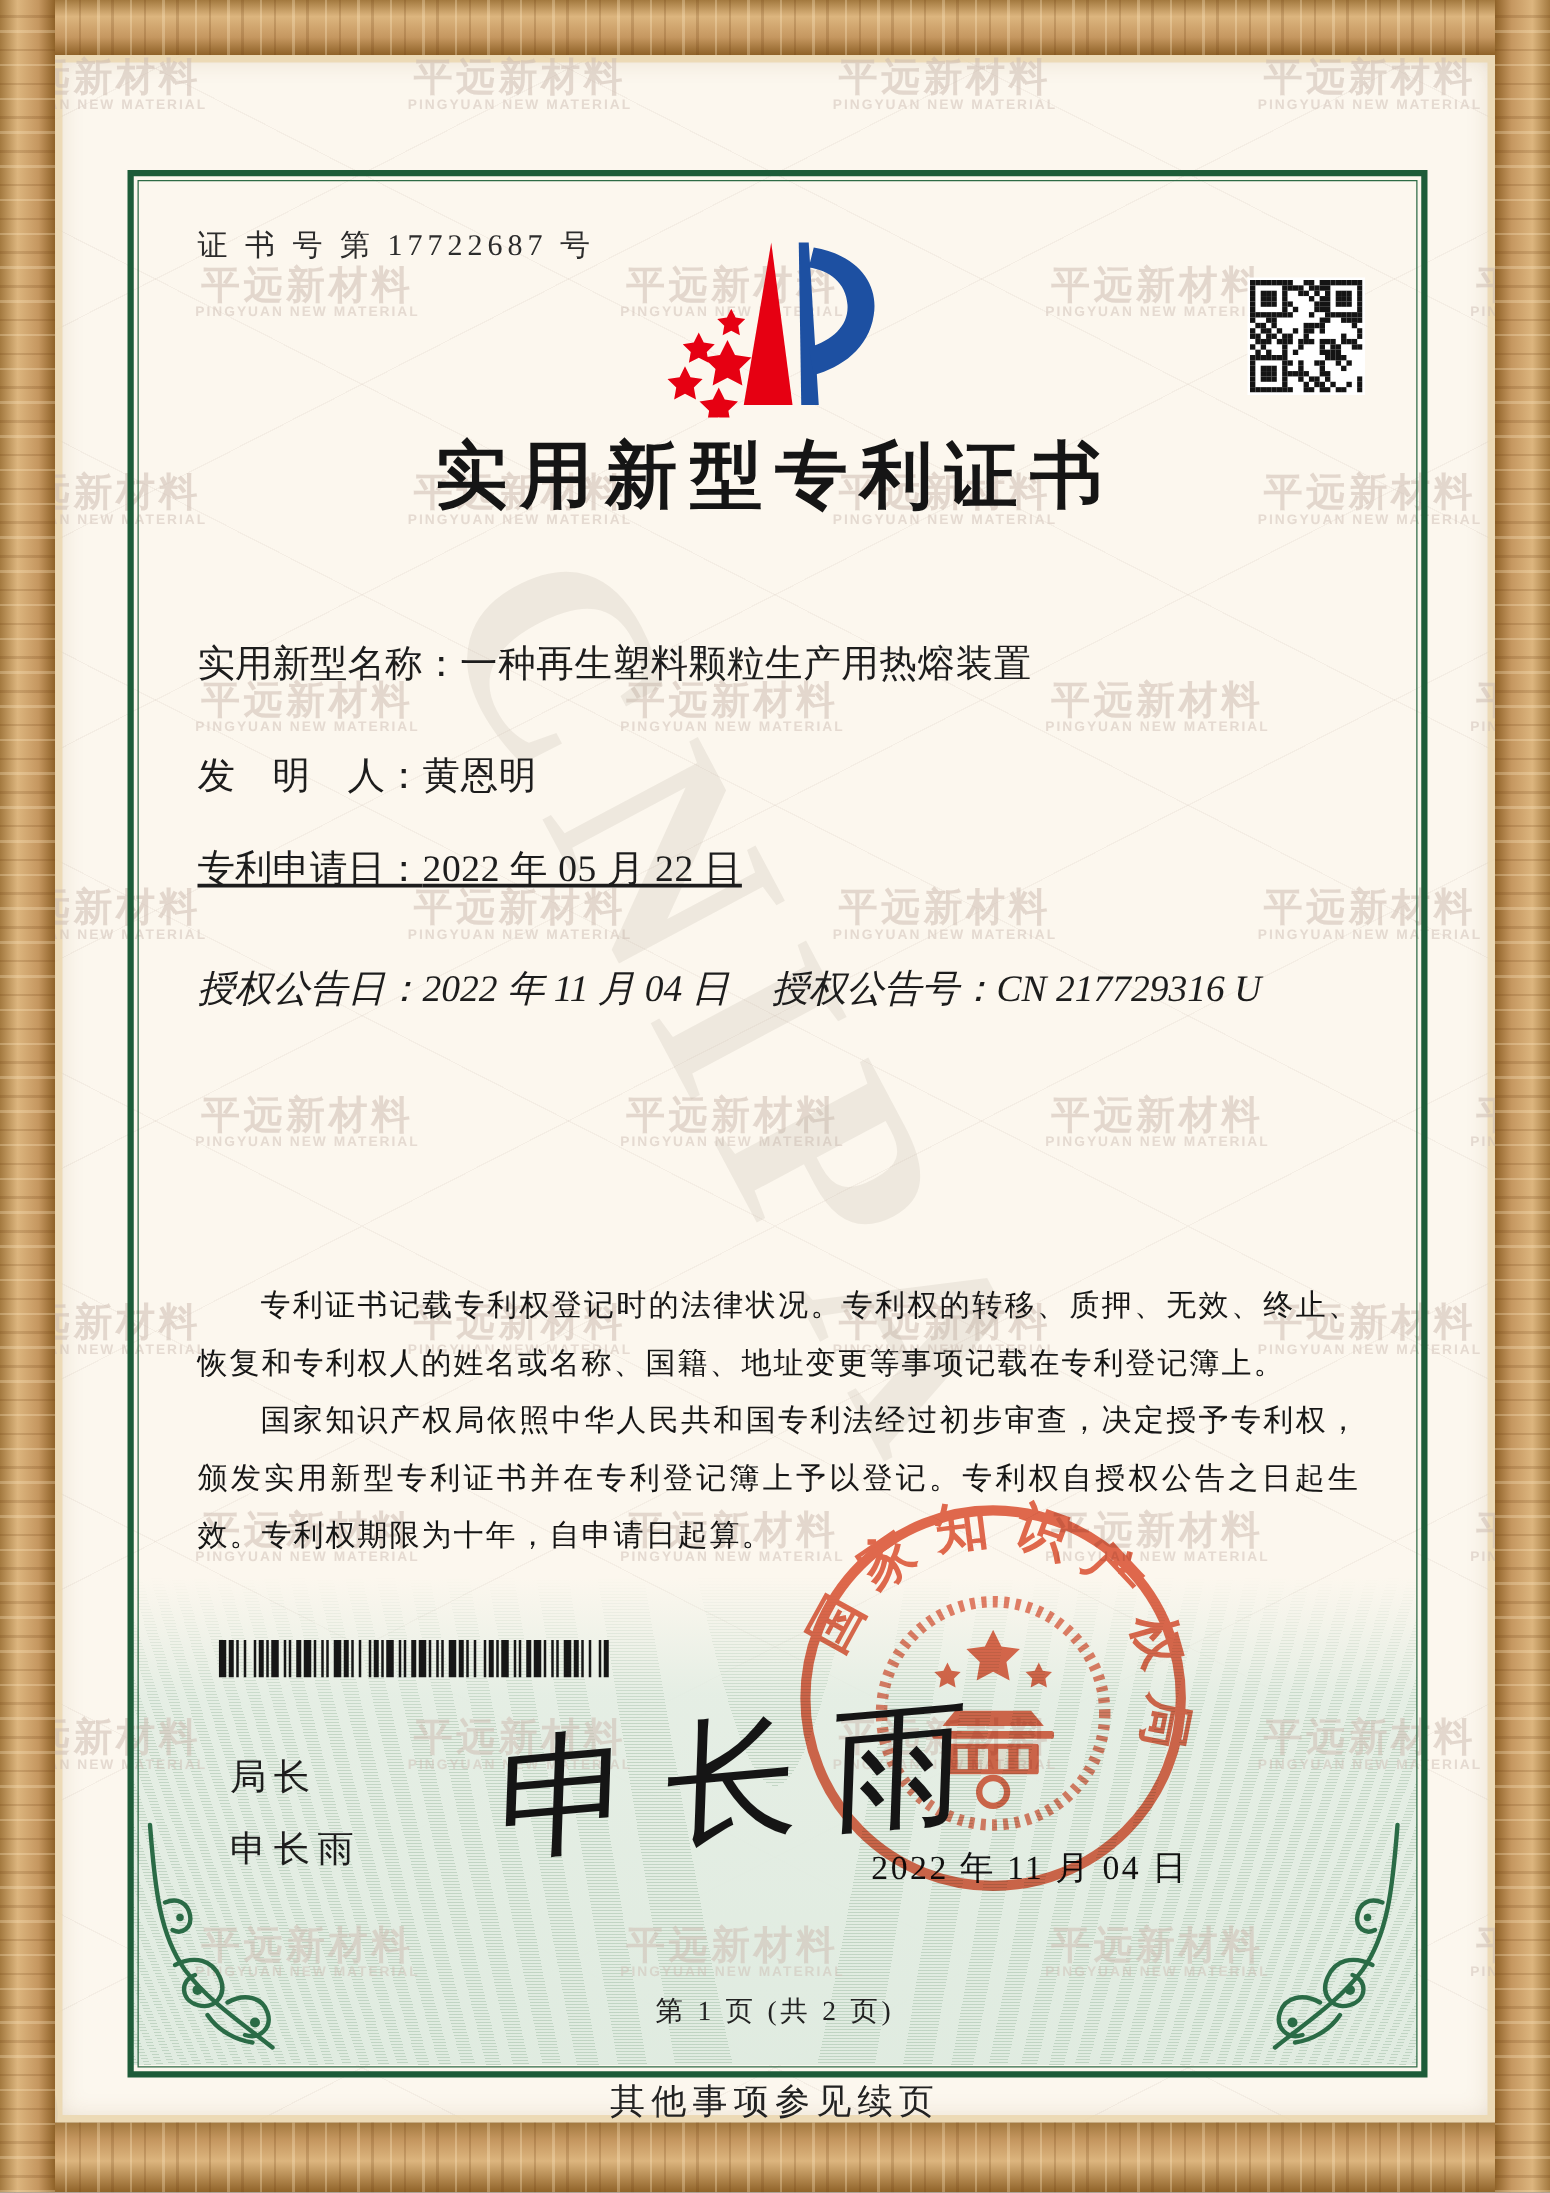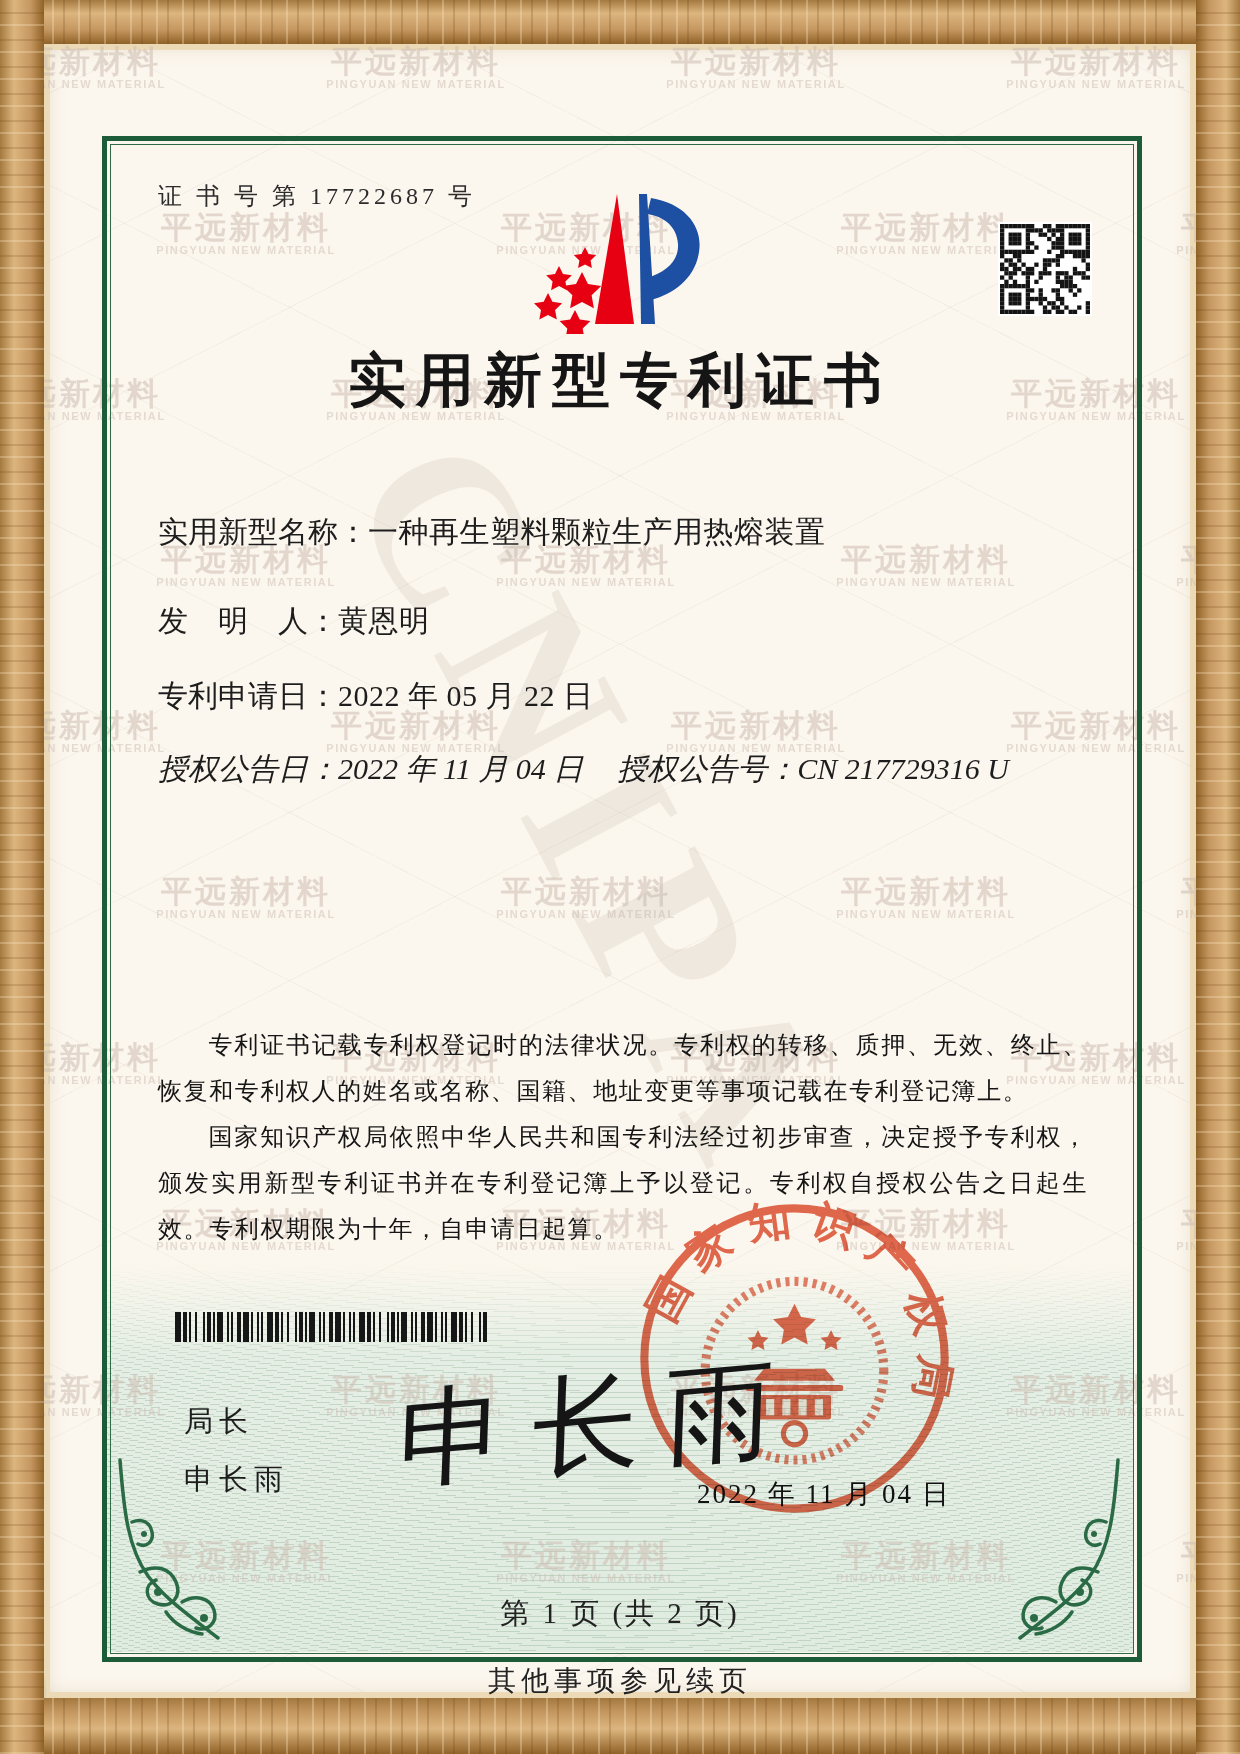--- a/index.html
+++ b/index.html
@@ -63,37 +63,37 @@
   .logo{position:absolute;left:533px;top:184px;z-index:4;}
   .qr{position:absolute;left:998px;top:222px;width:90px;height:90px;z-index:4;background:#fff;padding:2px;}
   .title{position:absolute;left:0;right:0;top:342px;z-index:4;text-align:center;
     font-size:58px;font-weight:bold;letter-spacing:10px;color:#151515;}
   
   .fields{position:absolute;left:158px;right:150px;top:512px;z-index:4;font-size:30px;}
   .row{display:flex;align-items:flex-start;line-height:40px;}
   .row .lbl{white-space:pre;flex:0 0 auto;}
   .row .val{flex:1 1 auto;letter-spacing:.5px;}
   .row.r0{margin-bottom:49px;} .row.r1{margin-bottom:35px;justify-content:space-between;} .row.r2{margin-bottom:34px;}
-  .row.r3{margin-bottom:33px;} .row.r4{margin-bottom:38px;} .row.r5{margin-bottom:2px;}
+  .row.r3{margin-bottom:56px;text-decoration:underline;} .row.r4{margin-bottom:38px;} .row.r5{margin-bottom:2px;}
   .grant-row{display:flex;line-height:40px;font-style:italic;}
   .grant-row .g2{margin-left:34px;}
   
   .paras{position:absolute;left:158px;right:152px;top:1022px;z-index:4;}
   .paras p{margin:0;font-size:24px;line-height:46px;letter-spacing:1.6px;
     text-align:justify;text-indent:2.1em;color:#161616;}
   
   .barcode{position:absolute;left:175px;top:1312px;width:316px;height:30px;z-index:4;}
   .director-title{position:absolute;left:184px;top:1402px;z-index:5;font-size:29px;letter-spacing:6px;}
   .director-name{position:absolute;left:184px;top:1460px;z-index:5;font-size:29px;letter-spacing:6px;}
   .signature{position:absolute;left:398px;top:1352px;z-index:6;font-size:108px;color:#151515;
     letter-spacing:26px;transform:rotate(-5deg) skewX(-7deg);white-space:nowrap;}
   .seal{position:absolute;left:622px;top:1186px;z-index:5;mix-blend-mode:multiply;opacity:.93;}
   .seal-date{position:absolute;left:697px;top:1476px;z-index:4;font-size:27px;letter-spacing:2px;color:#111;}
   .page-indicator{position:absolute;left:0;right:0;top:1594px;z-index:4;text-align:center;
-    font-size:29px;letter-spacing:3px;color:#222;}
+    font-size:22px;letter-spacing:3px;color:#222;}
   .continuation{position:absolute;left:0;right:0;top:1662px;z-index:4;text-align:center;
     font-size:28px;letter-spacing:5px;color:#222;}
 </style>
 </head>
 <body>
 
 <div class="page">
 
   <div class="paper"></div>
   <div class="waves"></div>

